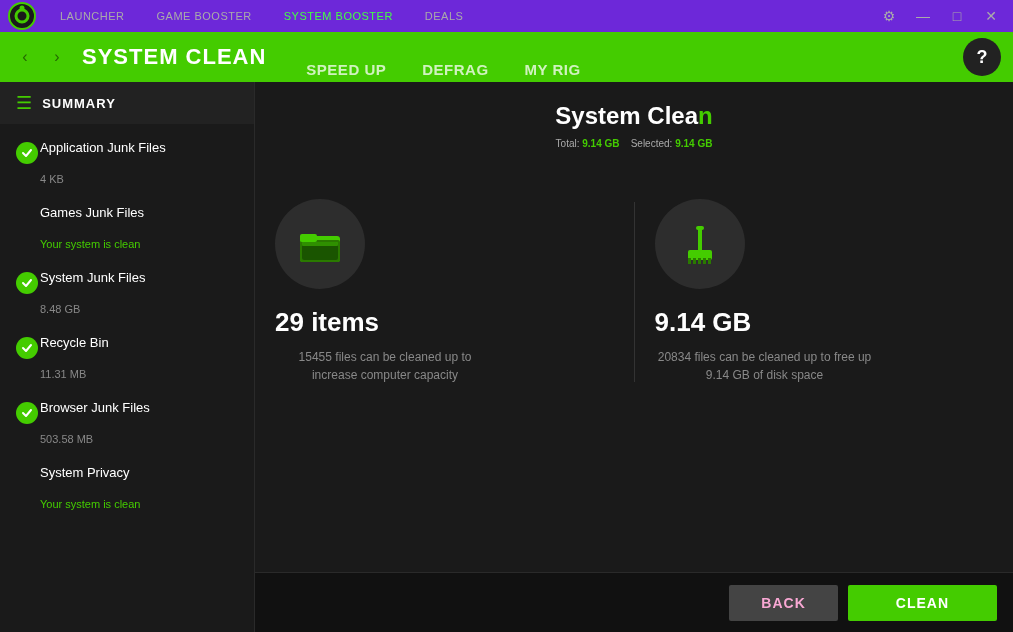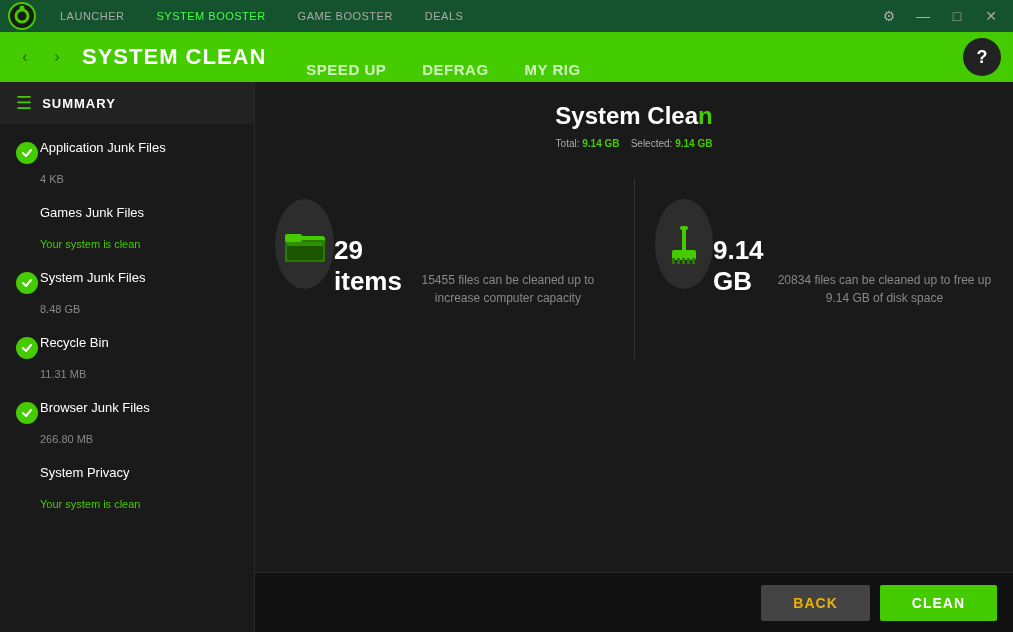--- a/index.html
+++ b/index.html
@@ -9,21 +9,21 @@
       background: #1a1a1a;
       font-family: 'Segoe UI', Arial, sans-serif;
       overflow: hidden;
       color: #fff;
     }
 
     
     .title-bar {
       display: flex;
       align-items: center;
-      background: #14532d;
+      background: #6d28d9;
       height: 32px;
       padding: 0 8px;
     }
     .title-bar-logo {
       width: 28px;
       height: 28px;
       margin-right: 8px;
     }
     .title-bar-nav {
       display: flex;
@@ -222,22 +222,22 @@
     .content-panels {
       display: flex;
       align-items: flex-start;
       gap: 0;
       width: 100%;
       justify-content: center;
     }
     .content-panel {
       flex: 1;
       display: flex;
-      flex-direction: row;
-      align-items: flex-end;
+      flex-direction: column;
+      align-items: flex-start;
       padding: 20px;
     }
     .panel-divider {
       width: 1px;
       background: #333;
       height: 180px;
       align-self: center;
     }
     .panel-icon-circle {
       width: 90px;
@@ -269,57 +269,57 @@
       background: #111;
       display: flex;
       align-items: center;
       justify-content: flex-end;
       padding: 0 16px;
       gap: 10px;
       border-top: 1px solid #2a2a2a;
     }
     .btn-back {
       background: #444;
-      color: #eab308;
+      color: #f9a8d4;
       border: none;
       padding: 10px 32px;
       font-size: 14px;
       font-weight: 700;
       text-transform: uppercase;
       letter-spacing: 1px;
       cursor: pointer;
       border-radius: 2px;
       margin-left: 12px;
     }
     .btn-clean {
       background: #44cc00;
       color: #fff;
       border: none;
-      padding: 10px 32px;
+      padding: 10px 48px;
       font-size: 14px;
       font-weight: 700;
       text-transform: uppercase;
       letter-spacing: 1px;
       cursor: pointer;
       border-radius: 2px;
     }
   </style>
 </head>
 <body>
 
 <div class="title-bar">
   <svg class="title-bar-logo" viewBox="0 0 28 28">
     <circle cx="14" cy="14" r="13" fill="#1a1a1a" stroke="#44cc00" stroke-width="2"></circle>
     <circle cx="14" cy="14" r="6" fill="none" stroke="#44cc00" stroke-width="3"></circle>
     <circle cx="14" cy="6" r="2.5" fill="#44cc00"></circle>
   </svg>
   <div class="title-bar-nav">
     <span class="title-bar-nav-item">LAUNCHER</span>
+    <span class="title-bar-nav-item">GAME BOOSTER</span>
     <span class="title-bar-nav-item active">SYSTEM BOOSTER</span>
-    <span class="title-bar-nav-item">GAME BOOSTER</span>
     <span class="title-bar-nav-item">DEALS</span>
   </div>
   <div class="title-bar-controls">
     <span>⚙</span>
     <span>—</span>
     <span>□</span>
     <span>✕</span>
   </div>
 </div>
 
@@ -391,21 +391,21 @@
       </div>
 
       <div class="sidebar-item">
         <div class="sidebar-item-check">
           <svg viewBox="0 0 12 12" fill="none">
               <polyline points="2,6 5,9 10,3" stroke="white" stroke-width="2" stroke-linecap="round" stroke-linejoin="round"></polyline>
             </svg>
         </div>
         <div class="sidebar-item-content">
           <span class="sidebar-item-title">Browser Junk Files</span>
-          <span class="sidebar-item-subtitle">266.80 MB</span>
+          <span class="sidebar-item-subtitle">503.58 MB</span>
         </div>
       </div>
 
       <div class="sidebar-item">
         <div class="sidebar-item-no-check"></div>
         <div class="sidebar-item-content">
           <span class="sidebar-item-title">System Privacy</span>
           <span class="sidebar-item-subtitle green">Your system is clean</span>
         </div>
       </div>

